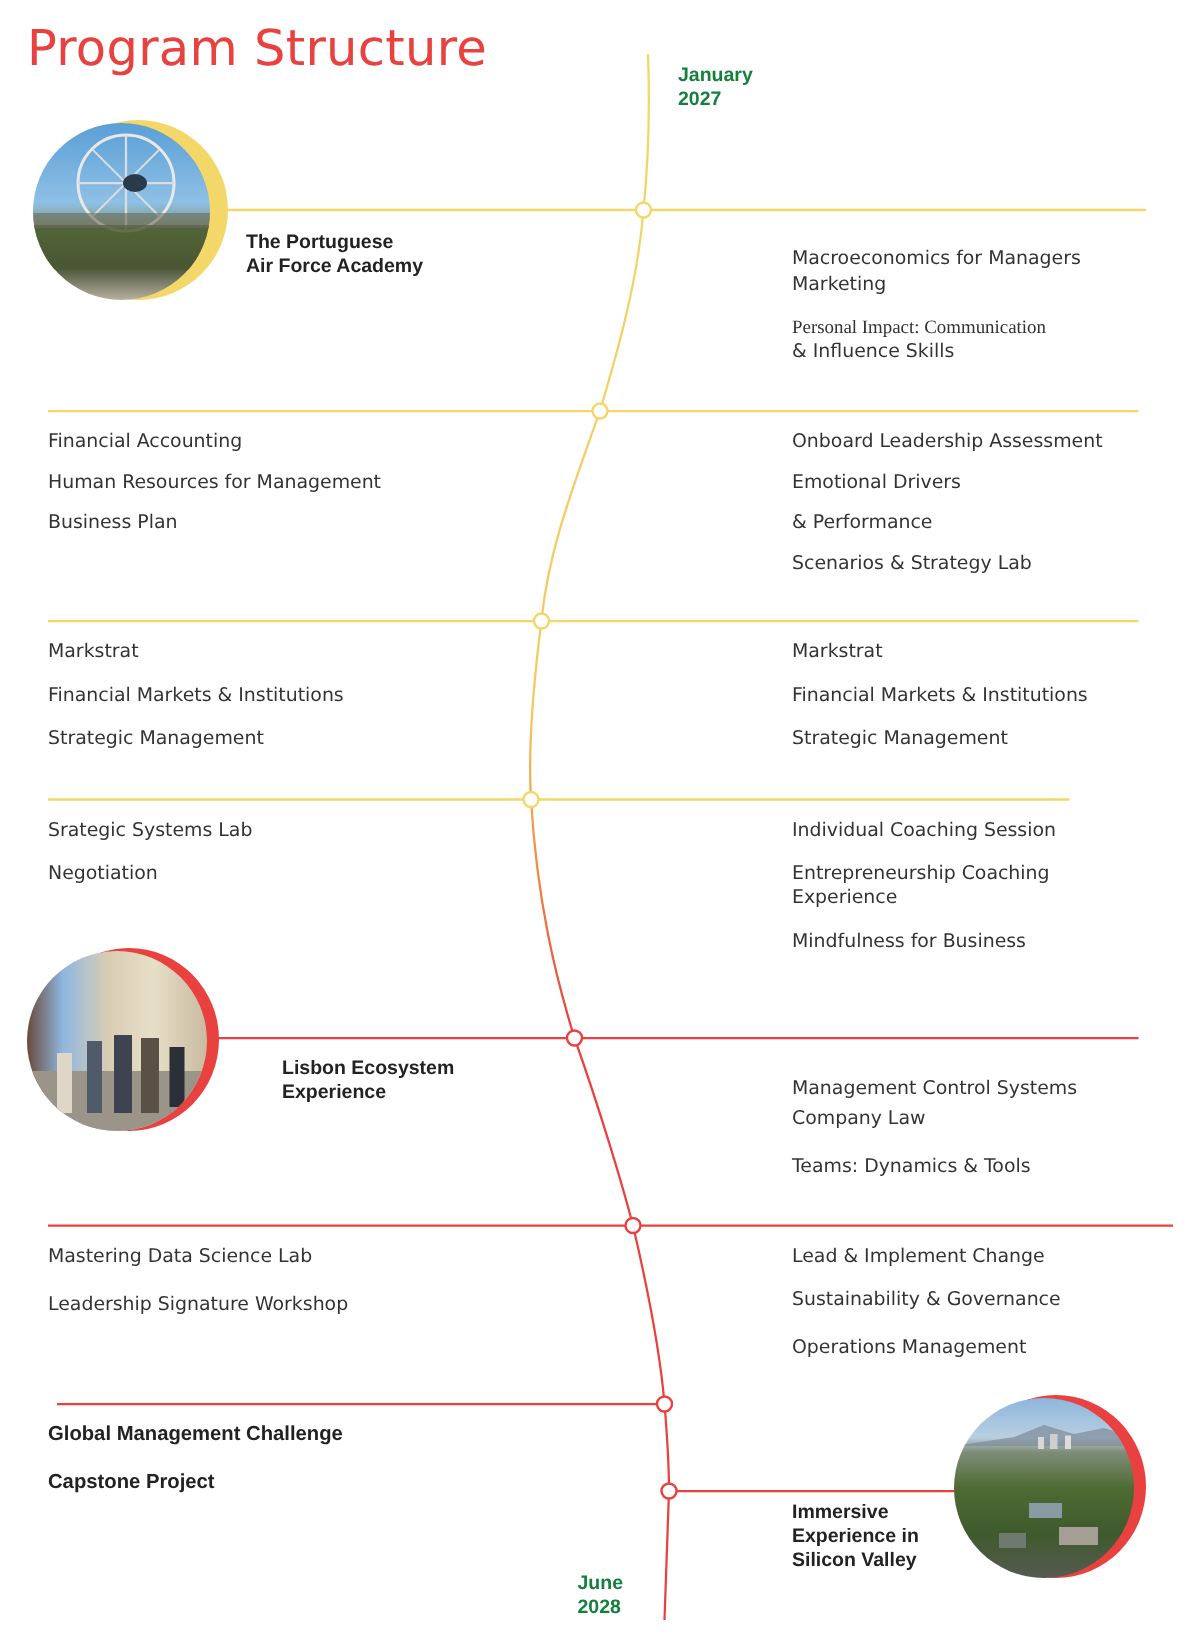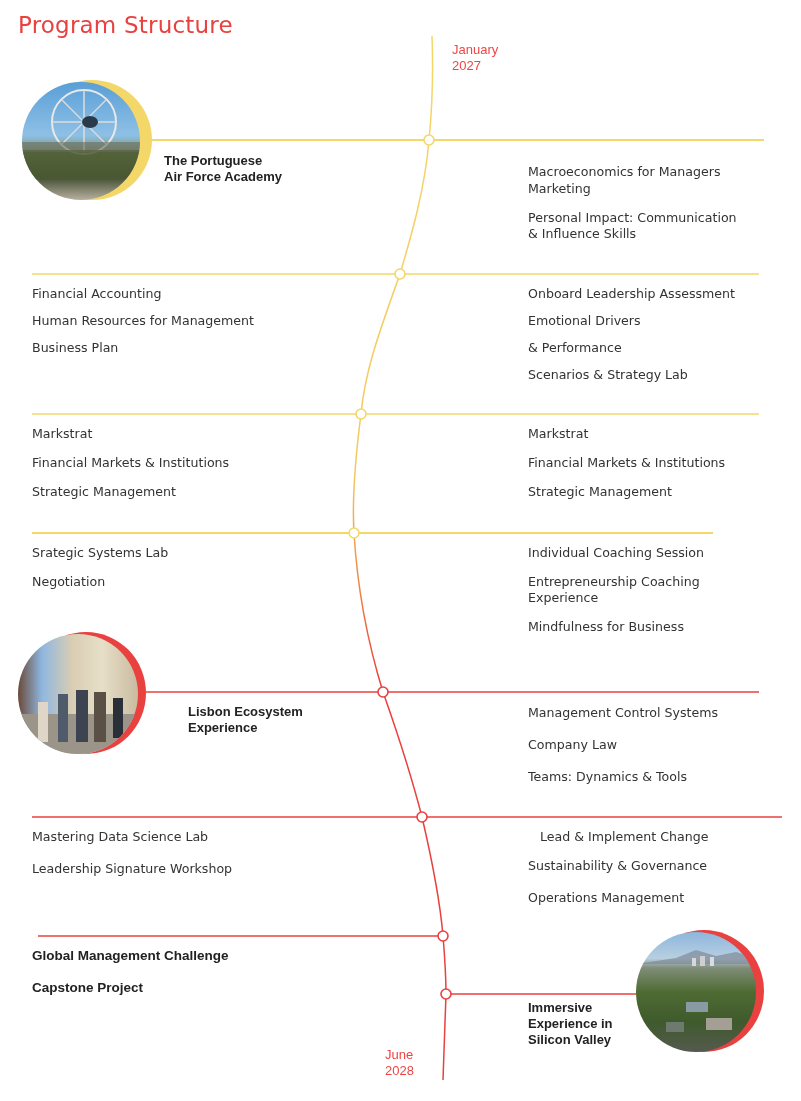--- a/index.html
+++ b/index.html
@@ -1,19 +1,19 @@
 <!DOCTYPE html>
 <html><head>
 <meta charset="utf-8">
 <style>
   html, body { margin:0; padding:0; background:#ffffff; }
   body { width:801px; height:1101px; position:relative; overflow:hidden; font-family:"DejaVu Sans", sans-serif; color:#2b2b2b; }
-  .title { position:absolute; left:18px; top:12px; font-size:23px; color:#e8413f; font-family:"DejaVu Sans", sans-serif; font-weight:normal; letter-spacing:0.2px; }
+  .title { position:absolute; left:18px; top:12px; font-size:33px; color:#e8413f; font-family:"DejaVu Sans", sans-serif; font-weight:normal; letter-spacing:0.2px; }
   svg.lines { position:absolute; left:0; top:0; }
-  .date { position:absolute; font-size:13px; font-weight:normal; color:#ef4444; line-height:16px; font-family:"Liberation Sans", sans-serif; }
+  .date { position:absolute; font-size:13px; font-weight:bold; color:#15803d; line-height:16px; font-family:"Liberation Sans", sans-serif; }
   .col { position:absolute; font-size:13px; color:#333; font-family:"DejaVu Sans", sans-serif; }
   .col .item { position:absolute; left:0; white-space:nowrap; line-height:16px; font-size:12.6px; }
   .bold { font-weight:bold; font-family:"Liberation Sans", sans-serif; font-size:13.5px !important; color:#222; }
   .photo { position:absolute; border-radius:50%; overflow:hidden; }
   .ring { position:absolute; border-radius:50%; }
   .callout { position:absolute; font-size:13px; font-weight:bold; line-height:16px; color:#222; font-family:"Liberation Sans", sans-serif; }
 </style>
 </head>
 <body>
 
@@ -108,21 +108,21 @@
 </div>
 <div class="callout" style="left:528px; top:1000px;">
   <div>Immersive</div>
   <div>Experience in</div>
   <div>Silicon Valley</div>
 </div>
 
 <div class="col" style="left:528px; top:152px;">
   <div class="item" style="top:12px;">Macroeconomics for Managers</div>
   <div class="item" style="top:29px;">Marketing</div>
-  <div class="item" style="top:58px;">Personal Impact: Communication</div>
+  <div class="item" style="top:58px;font-family:Liberation Serif, serif;">Personal Impact: Communication</div>
   <div class="item" style="top:74px;">&amp; Influence Skills</div>
 </div>
 
 <div class="col" style="left:32px; top:286px;">
   <div class="item" style="top:0px;">Financial Accounting</div>
   <div class="item" style="top:27px;">Human Resources for Management</div>
   <div class="item" style="top:54px;text-align:center;">Business Plan</div>
 </div>
 <div class="col" style="left:528px; top:286px;">
   <div class="item" style="top:0px;">Onboard Leadership Assessment</div>
@@ -147,31 +147,31 @@
   <div class="item" style="top:29px;text-align:right;">Negotiation</div>
 </div>
 <div class="col" style="left:528px; top:545px;">
   <div class="item" style="top:0px;">Individual Coaching Session</div>
   <div class="item" style="top:29px;">Entrepreneurship Coaching</div>
   <div class="item" style="top:45px;">Experience</div>
   <div class="item" style="top:74px;">Mindfulness for Business</div>
 </div>
 
 <div class="col" style="left:528px; top:705px;">
-  <div class="item" style="top:0px;">Management Control Systems</div>
+  <div class="item" style="top:12px;">Management Control Systems</div>
   <div class="item" style="top:32px;">Company Law</div>
   <div class="item" style="top:64px;">Teams: Dynamics &amp; Tools</div>
 </div>
 
 <div class="col" style="left:32px; top:829px;">
   <div class="item" style="top:0px;">Mastering Data Science Lab</div>
   <div class="item" style="top:32px;">Leadership Signature  Workshop</div>
 </div>
 <div class="col" style="left:528px; top:829px;">
-  <div class="item" style="top:0px;margin-left:12px;">Lead &amp; Implement Change</div>
+  <div class="item" style="top:0px;">Lead &amp; Implement Change</div>
   <div class="item" style="top:29px;">Sustainability &amp; Governance</div>
   <div class="item" style="top:61px;">Operations Management</div>
 </div>
 
 <div class="col" style="left:32px; top:948px;">
   <div class="item bold" style="top:0px;text-align:right;">Global Management Challenge</div>
   <div class="item bold" style="top:32px;">Capstone Project</div>
 </div>
 
 </body></html>

